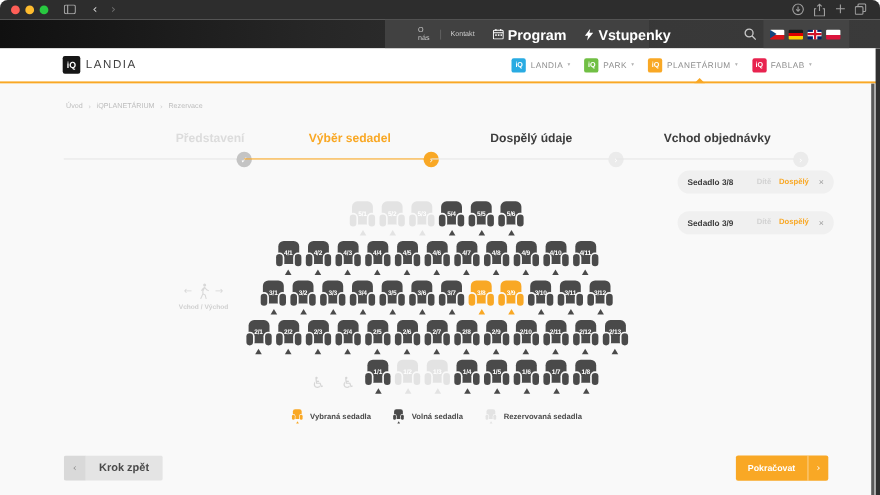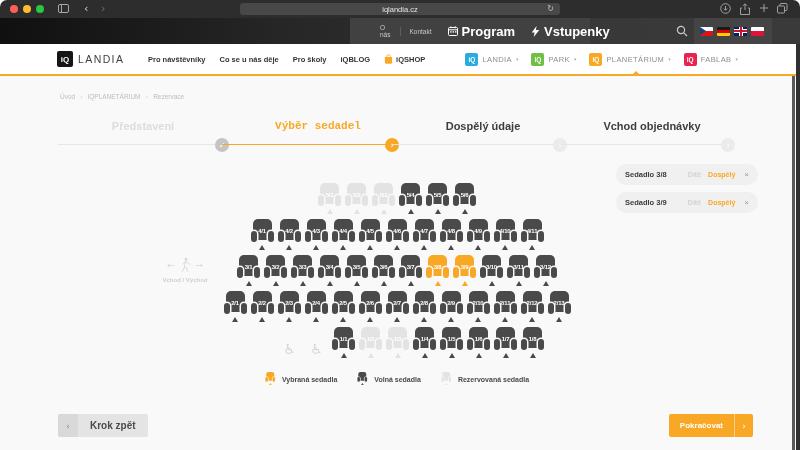--- a/index.html
+++ b/index.html
@@ -56,22 +56,22 @@
   .bcaret { font-size:5px; color:#b2b2b2; font-family:"DejaVu Sans",sans-serif; }
   .nav-tri { position:absolute; bottom:-2px; left:631px; width:0; height:0;
     border-left:5px solid transparent; border-right:5px solid transparent; border-bottom:5px solid var(--accent,#f9a825); }
 
   
   .content { position:absolute; left:0; top:76px; width:800px; height:374px; background:#f9f9f9; }
   .breadcrumb { position:absolute; left:60px; top:17px; display:flex; gap:5px; font-size:6.5px; color:#bdbdbd; }
   .bc-sep { color:#cfcfcf; font-family:"DejaVu Sans",sans-serif; }
 
   .step-label { position:absolute; top:44px; transform:translateX(-50%); font-size:11px; font-weight:bold; white-space:nowrap; }
-  .step-label.done { color:#dcdcdc; }
-  .step-label.active { color:var(--accent,#f9a825);font-family:Liberation Mono, monospace; }
+  .step-label.done { color:#dcdcdc;margin-left:48px; }
+  .step-label.active { color:var(--accent,#f9a825); }
   .step-label.todo { color:#3d3d3d; }
   .step-seg { position:absolute; top:68px; height:1px; }
   .step-circle { position:absolute; top:62px; width:14px; height:14px; border-radius:50%; transform:translateX(-50%);
     display:flex; align-items:center; justify-content:center; color:#fff; font-size:8px; font-family:"DejaVu Sans",sans-serif; }
 
   .pill { position:absolute; left:616px; width:142px; height:21px; background:#f0f0f0; border-radius:11px;
     display:flex; align-items:center; padding:0 9px; gap:7px; }
   .pill-seat { font-size:7.5px; font-weight:bold; color:#3b3b3b; flex:1; }
   .pill-child { font-size:7px; font-weight:bold; color:#d2d2d2; cursor:default; }
   .pill-adult { font-size:7px; font-weight:bold; color:var(--accent,#f9a825); cursor:default; }
@@ -121,24 +121,20 @@
   <div class="chrome">
     <div class="tl r"></div>
     <div class="tl y"></div>
     <div class="tl g"></div>
     <svg class="chrome-ic" style="left:58px;top:4px" width="11" height="9" viewBox="0 0 11 9">
         <rect x="0.5" y="0.5" width="10" height="8" rx="1.5" fill="none" stroke="#a8a8a8"></rect>
         <line x1="3.5" y1="0.5" x2="3.5" y2="8.5" stroke="#a8a8a8"></line>
       </svg>
     <span class="chrome-ic chev" style="left:84px;color:#cfcfcf">‹</span>
     <span class="chrome-ic chev" style="left:101px;color:#6f6f6f">›</span>
-    <div class="urlbar">
-      <span class="urltxt">iqlandia.cz</span>
-      <span class="reload">↻</span>
-    </div>
     <svg class="ric" style="left:720px" width="11" height="11" viewBox="0 0 11 11">
         <circle cx="5.5" cy="5.5" r="4.8" fill="none" stroke="#a0a0a0"></circle>
         <path d="M5.5 3v4M3.8 5.6l1.7 1.7 1.7-1.7" fill="none" stroke="#a0a0a0"></path>
       </svg>
     <svg class="ric" style="left:740px" width="10" height="12" viewBox="0 0 10 12">
         <path d="M2 5h-1.5v6.5h9V5H8" fill="none" stroke="#a0a0a0"></path>
         <path d="M5 7V1M3 2.8L5 .8l2 2" fill="none" stroke="#a0a0a0"></path>
       </svg>
     <svg class="ric" style="left:759px" width="10" height="10" viewBox="0 0 10 10">
         <path d="M5 1v8M1 5h8" stroke="#a0a0a0"></path>
@@ -185,41 +181,20 @@
         <span class="flag gb"></span>
         <span class="flag pl"></span>
       </div>
   </div>
 
   <div class="navbar">
     <div class="logo">
       <span class="iqsq">iQ</span>
       <span class="logotxt">LANDIA</span>
     </div>
-    <div class="menu" id="menu">
-        <span class="mitem">
-          <span>Pro návštěvníky</span>
-        </span>
-        <span class="mitem">
-          <span>Co se u nás děje</span>
-        </span>
-        <span class="mitem">
-          <span>Pro školy</span>
-        </span>
-        <span class="mitem">
-          <span>iQBLOG</span>
-        </span>
-        <span class="mitem">
-          <svg width="9" height="10" viewBox="0 0 10 11">
-            <path d="M1 3.2 h8 v6.3 a1.2 1.2 0 0 1 -1.2 1.2 h-5.6 a1.2 1.2 0 0 1 -1.2 -1.2 z" fill="#f9a825"></path>
-            <path d="M3.1 4 V2.6 a1.9 1.9 0 0 1 3.8 0 V4" stroke="#f9a825" fill="none"></path>
-          </svg>
-          <span>iQSHOP</span>
-        </span>
-      </div>
     <div class="brands" id="brands">
         <span class="brand">
           <span class="bsq" style="background: rgb(41, 171, 226);">iQ</span>
           <span class="blabel">LANDIA</span>
           <span class="bcaret">▾</span>
         </span>
         <span class="brand">
           <span class="bsq" style="background: rgb(113, 191, 68);">iQ</span>
           <span class="blabel">PARK</span>
           <span class="bcaret">▾</span>
@@ -254,21 +229,21 @@
         <div class="step-seg" style="left: 222px; width: 170px; background: rgb(249, 168, 37);"></div>
         <div class="step-circle" style="left: 392px; background: rgb(249, 168, 37);">›</div>
         <div class="step-label todo" style="left: 483px;">Dospělý údaje</div>
         <div class="step-seg" style="left: 392px; width: 168px; background: rgb(230, 230, 230);"></div>
         <div class="step-circle" style="left: 560px; background: rgb(235, 235, 235);">›</div>
         <div class="step-label todo" style="left: 652px;">Vchod objednávky</div>
         <div class="step-seg" style="left: 560px; width: 168px; background: rgb(230, 230, 230);"></div>
         <div class="step-circle" style="left: 728px; background: rgb(235, 235, 235);">›</div>
       </div>
     <div id="pills">
-        <div class="pill" style="top: 88px;">
+        <div class="pill" style="top: 79px;">
           <span class="pill-seat">Sedadlo 3/8</span>
           <span class="pill-child">Dítě</span>
           <span class="pill-adult">Dospělý</span>
           <span class="pill-x">×</span>
         </div>
         <div class="pill" style="top: 116px;">
           <span class="pill-seat">Sedadlo 3/9</span>
           <span class="pill-child">Dítě</span>
           <span class="pill-adult">Dospělý</span>
           <span class="pill-x">×</span>

